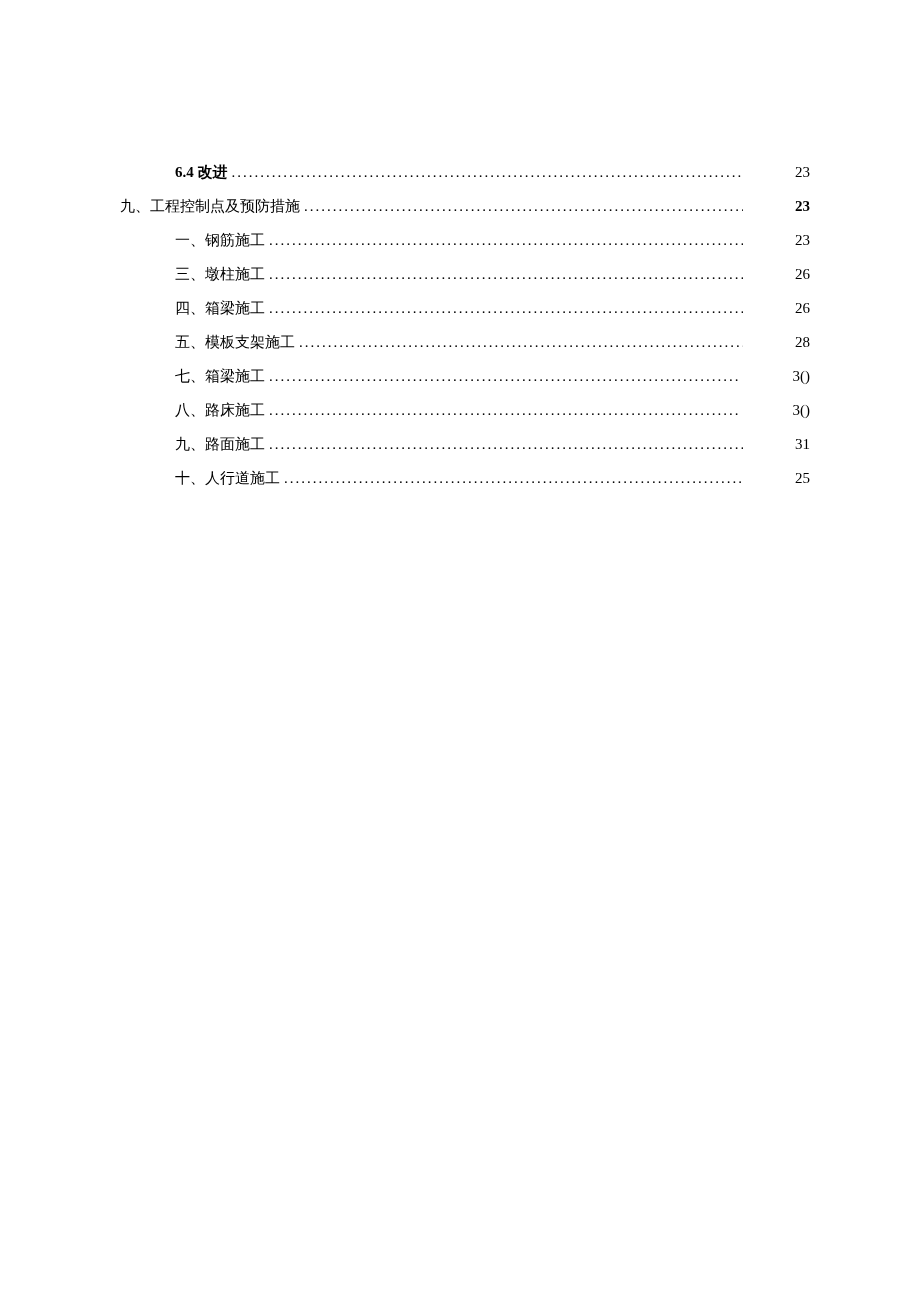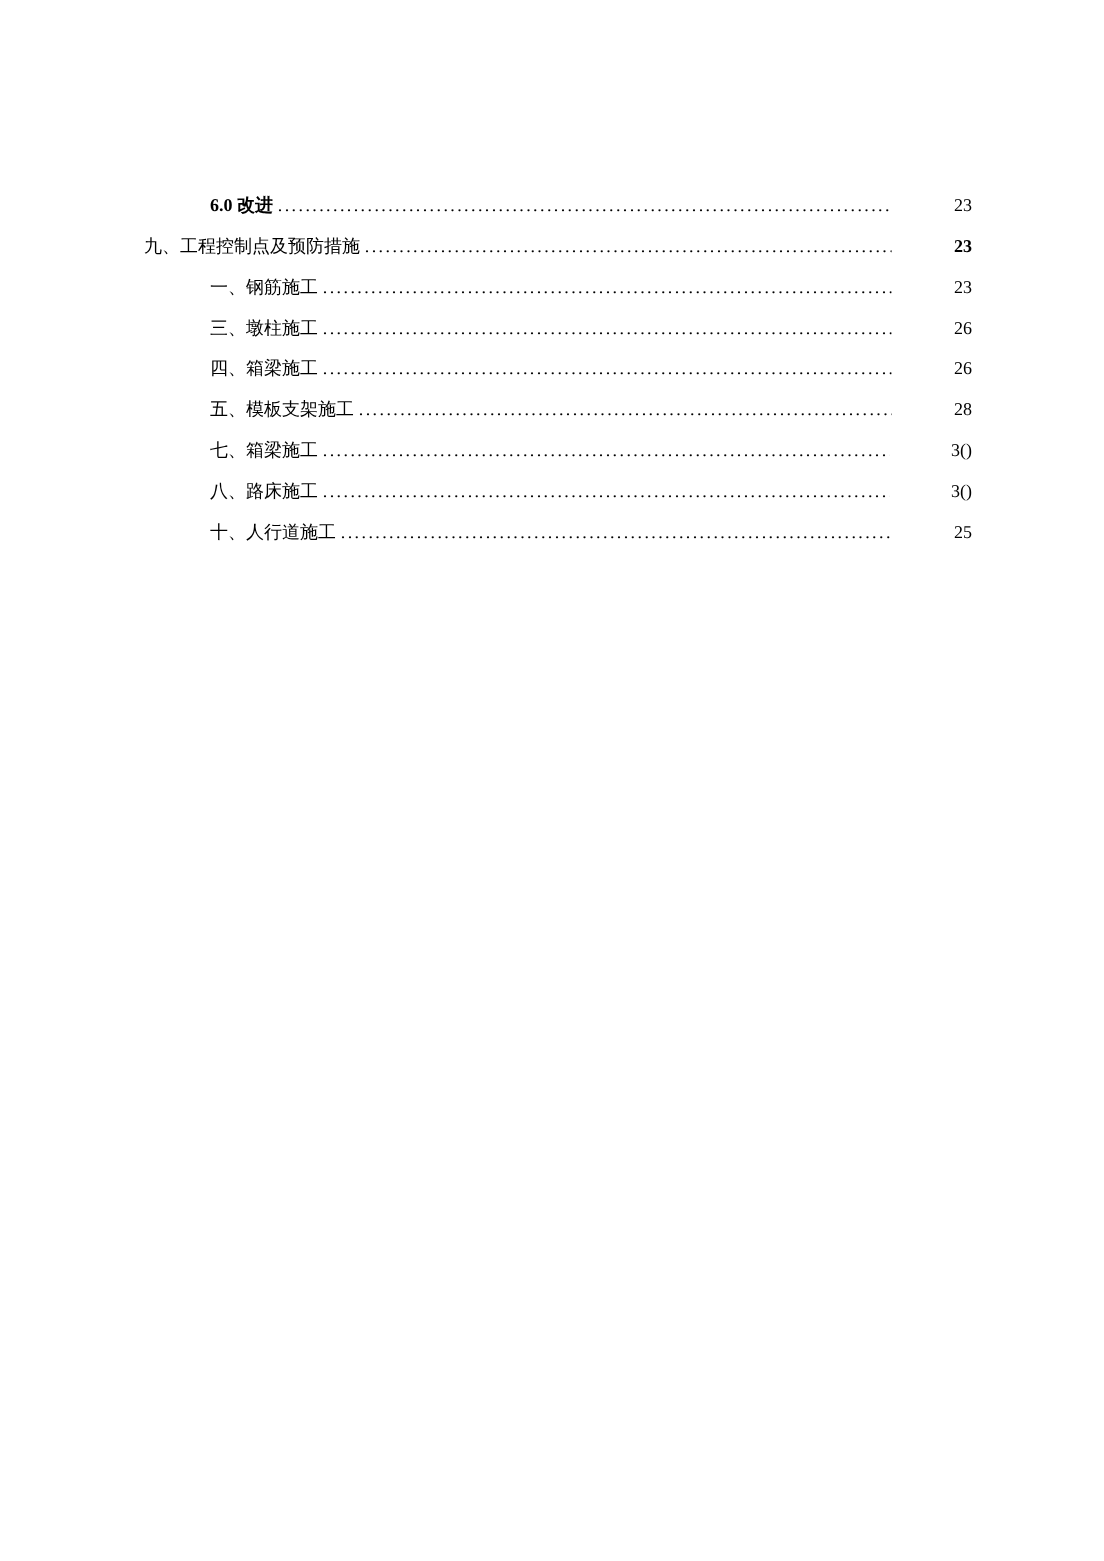--- a/index.html
+++ b/index.html
@@ -58,21 +58,21 @@
     }
     .bold {
       font-weight: bold;
     }
   </style>
 </head>
 <body>
 
 <div class="toc-container">
     <div class="toc-entry indent-0">
-      <span class="toc-label bold">6.0 改进</span>
+      <span class="toc-label bold">6.4 改进</span>
       <span class="toc-leader"></span>
       <span class="toc-page">23</span>
     </div>
     <div class="toc-entry indent-1">
       <span class="toc-label">九、工程控制点及预防措施</span>
       <span class="toc-leader"></span>
       <span class="toc-page bold">23</span>
     </div>
     <div class="toc-entry indent-2">
       <span class="toc-label">一、钢筋施工</span>
@@ -98,17 +98,22 @@
       <span class="toc-label">七、箱梁施工</span>
       <span class="toc-leader"></span>
       <span class="toc-page">3()</span>
     </div>
     <div class="toc-entry indent-2">
       <span class="toc-label">八、路床施工</span>
       <span class="toc-leader"></span>
       <span class="toc-page">3()</span>
     </div>
     <div class="toc-entry indent-2">
+      <span class="toc-label">九、路面施工</span>
+      <span class="toc-leader"></span>
+      <span class="toc-page">31</span>
+    </div>
+    <div class="toc-entry indent-2">
       <span class="toc-label">十、人行道施工</span>
       <span class="toc-leader"></span>
       <span class="toc-page">25</span>
     </div>
   </div>
 
 </body></html>

